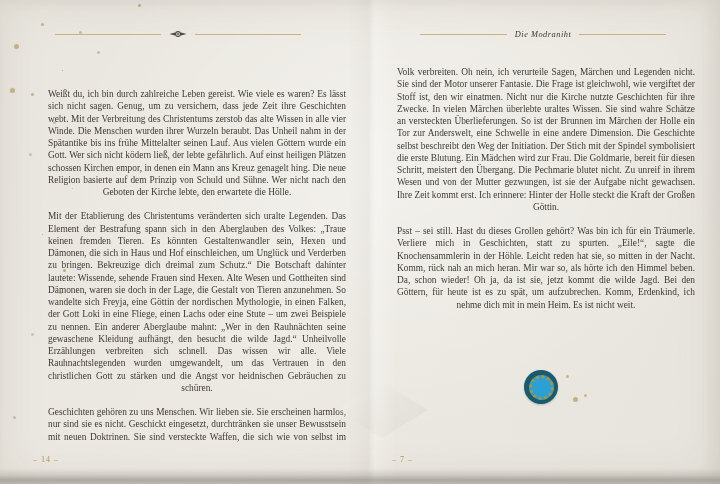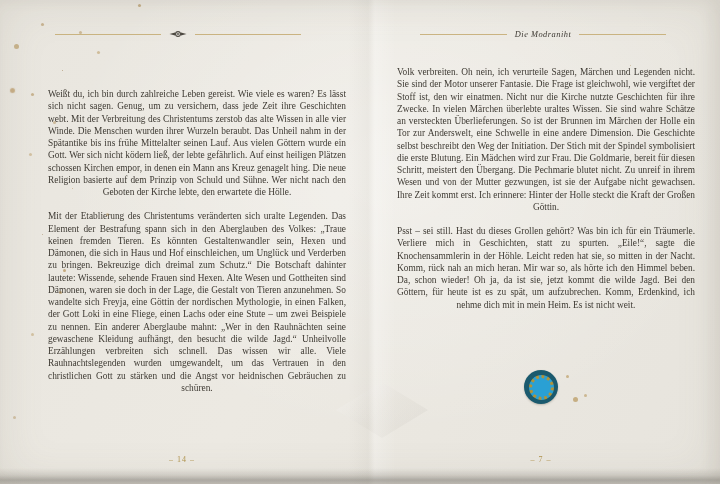--- a/index.html
+++ b/index.html
@@ -29,21 +29,21 @@
     position:absolute;top:66px;width:298px;
     font-size:9.35px;line-height:12.25px;color:#3e3a33;
     text-align:justify;hyphens:auto;-webkit-hyphens:auto;
   }
   .text-col.left{left:48px;margin-top:22px;}
   .text-col.right{left:384px;margin-left:13px;}
   .text-col p{margin:0 0 12px 0;text-align-last:center;}
   .text-col p.cont{text-align-last:justify;}
   
   .page-num{
-    position:absolute;top:455px;width:298px;text-align:center;
+    position:absolute;top:455px;width:298px;text-align:left;
     font-size:8px;color:#b2944f;letter-spacing:1px;
   }
   .page-num.left{left:33px;}
   .page-num.right{left:392px;}
   
   .medallion{
     position:absolute;left:524px;top:370px;width:34px;height:34px;
     border-radius:50%;background:#1a5a6e;
     display:flex;align-items:center;justify-content:center;
     box-shadow:0 1px 2px rgba(60,50,30,.25);
@@ -119,20 +119,21 @@
 
   <div class="header-rule right">
     <span class="line"></span>
     <span class="chapter-title">Die Modraniht</span>
     <span class="line"></span>
   </div>
 
   <div class="text-col left">
     <p>Weißt du, ich bin durch zahlreiche Leben gereist. Wie viele es waren? Es lässt sich nicht sagen. Genug, um zu versichern, dass jede Zeit ihre Geschichten webt. Mit der Verbreitung des Christentums zerstob das alte Wissen in alle vier Winde. Die Menschen wurden ihrer Wurzeln beraubt. Das Unheil nahm in der Spätantike bis ins frühe Mittelalter seinen Lauf. Aus vielen Göttern wurde ein Gott. Wer sich nicht ködern ließ, der lebte gefährlich. Auf einst heiligen Plätzen schossen Kirchen empor, in denen ein Mann ans Kreuz genagelt hing. Die neue Religion basierte auf dem Prinzip von Schuld und Sühne. Wer nicht nach den Geboten der Kirche lebte, den erwartete die Hölle.</p>
     <p>Mit der Etablierung des Christentums veränderten sich uralte Legenden. Das Element der Bestrafung spann sich in den Aberglauben des Volkes: „Traue keinen fremden Tieren. Es könnten Gestaltenwandler sein, Hexen und Dämonen, die sich in Haus und Hof einschleichen, um Unglück und Verderben zu bringen. Bekreuzige dich dreimal zum Schutz.“ Die Botschaft dahinter lautete: Wissende, sehende Frauen sind Hexen. Alte Wesen und Gottheiten sind Dämonen, waren sie doch in der Lage, die Gestalt von Tieren anzunehmen. So wandelte sich Freyja, eine Göttin der nordischen Mythologie, in einen Falken, der Gott Loki in eine Fliege, einen Lachs oder eine Stute – um zwei Beispiele zu nennen. Ein anderer Aberglaube mahnt: „Wer in den Rauhnächten seine gewaschene Kleidung aufhängt, den besucht die wilde Jagd.“ Unheilvolle Erzählungen verbreiten sich schnell. Das wissen wir alle. Viele Rauhnachtslegenden wurden umgewandelt, um das Vertrauen in den christlichen Gott zu stärken und die Angst vor heidnischen Gebräuchen zu schüren.</p>
+    <p class="cont">Geschichten gehören zu uns Menschen. Wir lieben sie. Sie erscheinen harmlos, nur sind sie es nicht. Geschickt eingesetzt, durchtränken sie unser Bewusstsein mit neuen Doktrinen. Sie sind versteckte Waffen, die sich wie von selbst im</p>
   </div>
 
   <div class="text-col right">
     <p>Volk verbreiten. Oh nein, ich verurteile Sagen, Märchen und Legenden nicht. Sie sind der Motor unserer Fantasie. Die Frage ist gleichwohl, wie vergiftet der Stoff ist, den wir einatmen. Nicht nur die Kirche nutzte Geschichten für ihre Zwecke. In vielen Märchen überlebte uraltes Wissen. Sie sind wahre Schätze an versteckten Überlieferungen. So ist der Brunnen im Märchen der Holle ein Tor zur Anderswelt, eine Schwelle in eine andere Dimension. Die Geschichte selbst beschreibt den Weg der Initiation. Der Stich mit der Spindel symbolisiert die erste Blutung. Ein Mädchen wird zur Frau. Die Goldmarie, bereit für diesen Schritt, meistert den Übergang. Die Pechmarie blutet nicht. Zu unreif in ihrem Wesen und von der Mutter gezwungen, ist sie der Aufgabe nicht gewachsen. Ihre Zeit kommt erst. Ich erinnere: Hinter der Holle steckt die Kraft der Großen Göttin.</p>
     <p>Psst – sei still. Hast du dieses Grollen gehört? Was bin ich für ein Träumerle. Verliere mich in Geschichten, statt zu spurten. „Eile!“, sagte die Knochensammlerin in der Höhle. Leicht reden hat sie, so mitten in der Nacht. Komm, rück nah an mich heran. Mir war so, als hörte ich den Himmel beben. Da, schon wieder! Oh ja, da ist sie, jetzt kommt die wilde Jagd. Bei den Göttern, für heute ist es zu spät, um aufzubrechen. Komm, Erdenkind, ich nehme dich mit in mein Heim. Es ist nicht weit.</p>
   </div>
 
   <div class="medallion">
     <div class="medallion-inner"></div>
   </div>

